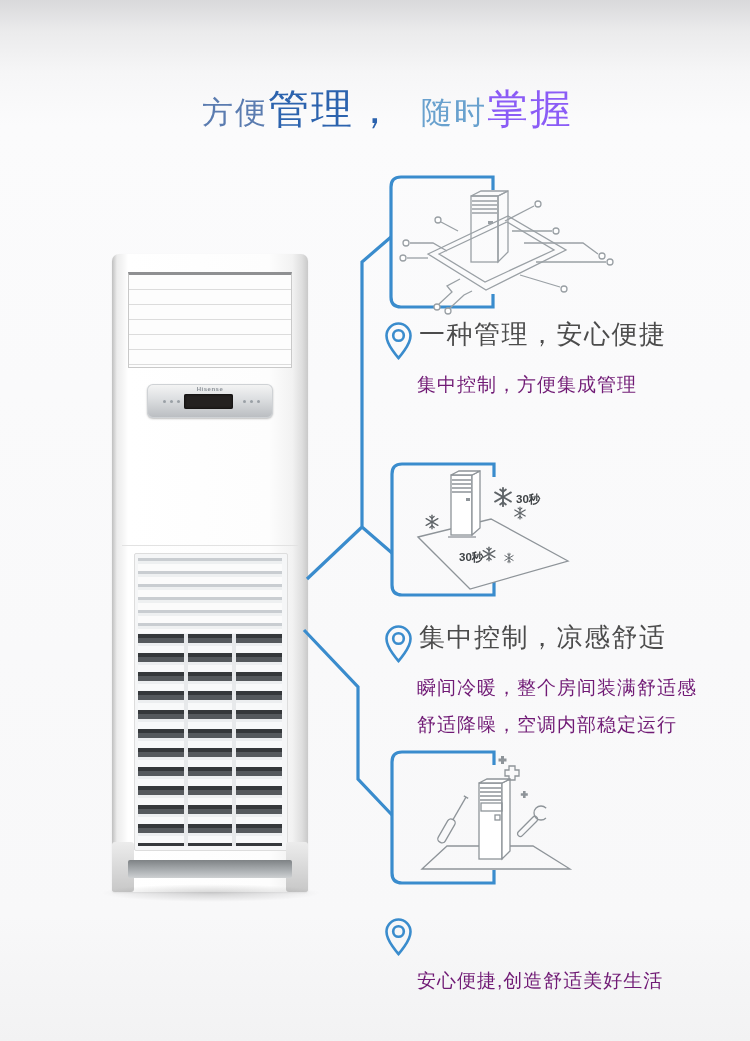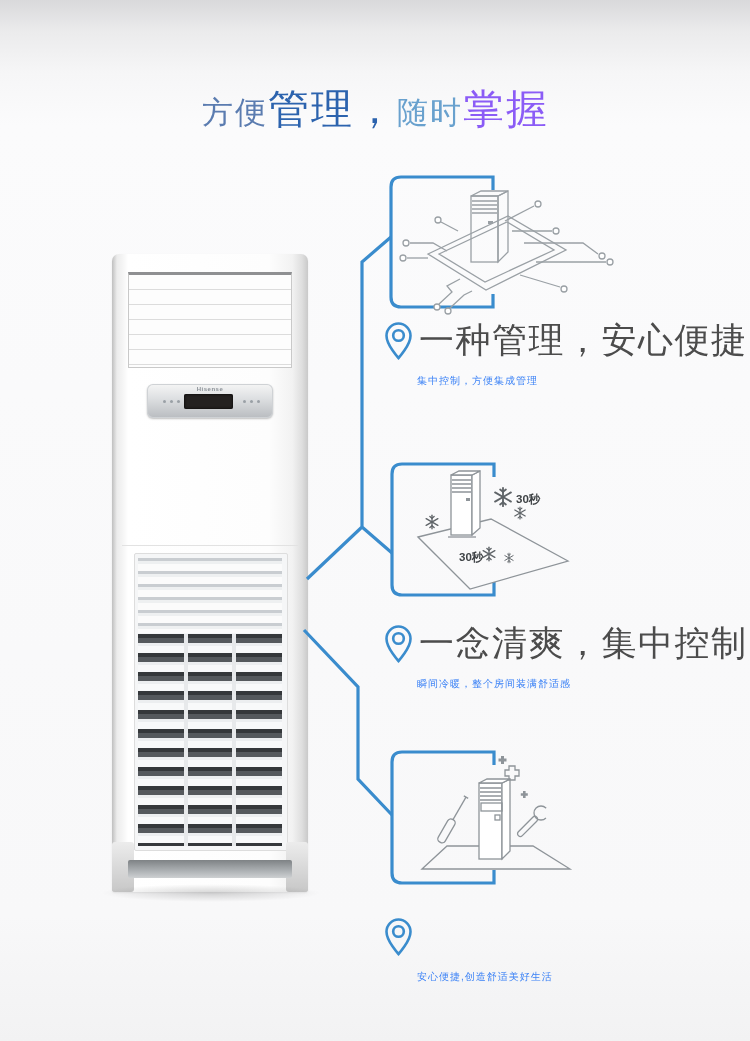--- a/index.html
+++ b/index.html
@@ -5,21 +5,21 @@
   html,body{margin:0;padding:0;}
   body{
     width:750px;height:1041px;position:relative;overflow:hidden;
     font-family:"Liberation Sans","DejaVu Sans",sans-serif;
     background:linear-gradient(180deg,#d9d9db 0%,#ebebec 3%,#f6f6f7 7%,#fbfbfc 12%,#f8f8f9 88%,#f2f2f3 100%);
   }
   
   .title-row{position:absolute;left:202px;top:82px;display:flex;align-items:baseline;letter-spacing:2px;white-space:nowrap;}
   .t-small{font-size:31px;font-weight:500;}
   .t-big{font-size:41px;font-weight:500;}
-  .t1{color:#5b7cb0;} .t2{color:#2c63ae;} .t3{color:#69a1ce;margin-left:0;} .t4{color:#8b5cf6;}
+  .t1{color:#5b7cb0;} .t2{color:#2c63ae;} .t3{color:#69a1ce;margin-left:24px;} .t4{color:#8b5cf6;}
   
   .ac{position:absolute;left:112px;top:254px;width:196px;height:638px;border-radius:7px 7px 3px 3px;
       background:linear-gradient(90deg,#bfbfbf 0,#ececec 5px,#f7f7f7 12px,#ffffff 16px,#fdfdfd 80%,#f2f2f2 92%,#dedede 97%,#c9c9c9 100%);
       box-shadow:0 1px 2px rgba(0,0,0,.08);}
   .ac-vent{position:absolute;left:16px;top:18px;width:162px;height:92px;background:#fdfdfd;
       border:1px solid #c9c9c9;border-top:3px solid #8f9092;
       background-image:repeating-linear-gradient(180deg,transparent 0 14px,#dcdcdc 14px 15px);}
   .ac-panel{position:absolute;left:35px;top:130px;width:126px;height:34px;border-radius:6px;
       background:linear-gradient(180deg,#f5f5f5 0,#dfe1e3 40%,#b9bcc0 100%);
       box-shadow:0 1px 2px rgba(0,0,0,.25), inset 0 0 0 1px #cfd2d5;}
@@ -41,24 +41,24 @@
   .ac-foot.fl{left:0;} .ac-foot.fr{right:0;}
   .ac-base{position:absolute;left:16px;right:16px;top:606px;height:18px;border-radius:2px;
       background:linear-gradient(180deg,#7e8285,#a9adb0 55%,#cdd0d2);}
   .ac-shadow{position:absolute;left:100px;top:884px;width:222px;height:18px;
       background:radial-gradient(ellipse at center,rgba(0,0,0,.16) 0,rgba(0,0,0,0) 70%);}
   
   .overlay{position:absolute;left:0;top:0;pointer-events:none;}
   
   .sec{position:absolute;left:383px;width:340px;}
   .sec-head{display:flex;align-items:flex-start;gap:5px;}
-  .sec-head h2{margin:0;font-size:35px;font-weight:500;color:#4c4c4c;letter-spacing:1.5px;line-height:1.15;white-space:nowrap;}
+  .sec-head h2{margin:0;font-size:26px;font-weight:500;color:#4c4c4c;letter-spacing:1.5px;line-height:1.15;white-space:nowrap;}
   .pin{flex:0 0 auto;margin-top:1px;}
   .sec-lines{margin:14px 0 0 34px;}
-  .sec-lines p{margin:0 0 16px 0;font-size:10px;color:#3b82f6;letter-spacing:1px;line-height:1.1;white-space:nowrap;}
+  .sec-lines p{margin:0 0 16px 0;font-size:19px;color:#701a75;letter-spacing:1px;line-height:1.1;white-space:nowrap;}
   .s1{top:320px;} .s2{top:623px;} .s3{top:916px;}
 </style>
 </head>
 <body>
 
 <div class="title-row">
   <span class="t-small t1">方便</span>
   <span class="t-big t2">管理，</span>
   <span class="t-small t3">随时</span>
   <span class="t-big t4">掌握</span>
@@ -186,24 +186,25 @@
     <p>集中控制，方便集成管理</p>
   </div>
 </div>
 
 <div class="sec s2">
   <div class="sec-head">
     <svg class="pin" width="31" height="40" viewBox="0 0 31 40">
       <path d="M15.5 2.5 C9 2.5 3.5 8 3.5 14.8 C3.5 24 15.5 37 15.5 37 C15.5 37 27.5 24 27.5 14.8 C27.5 8 22 2.5 15.5 2.5 Z" fill="none" stroke="#3a8ccd" stroke-width="2.6"></path>
       <circle cx="15.5" cy="14.5" r="5.3" fill="none" stroke="#3a8ccd" stroke-width="2.6"></circle>
     </svg>
-    <h2>一念清爽，集中控制</h2>
+    <h2>集中控制，凉感舒适</h2>
   </div>
   <div class="sec-lines">
     <p>瞬间冷暖，整个房间装满舒适感</p>
+    <p>舒适降噪，空调内部稳定运行</p>
   </div>
 </div>
 
 <div class="sec s3">
   <div class="sec-head">
     <svg class="pin" width="31" height="40" viewBox="0 0 31 40">
       <path d="M15.5 2.5 C9 2.5 3.5 8 3.5 14.8 C3.5 24 15.5 37 15.5 37 C15.5 37 27.5 24 27.5 14.8 C27.5 8 22 2.5 15.5 2.5 Z" fill="none" stroke="#3a8ccd" stroke-width="2.6"></path>
       <circle cx="15.5" cy="14.5" r="5.3" fill="none" stroke="#3a8ccd" stroke-width="2.6"></circle>
     </svg>
   </div>

